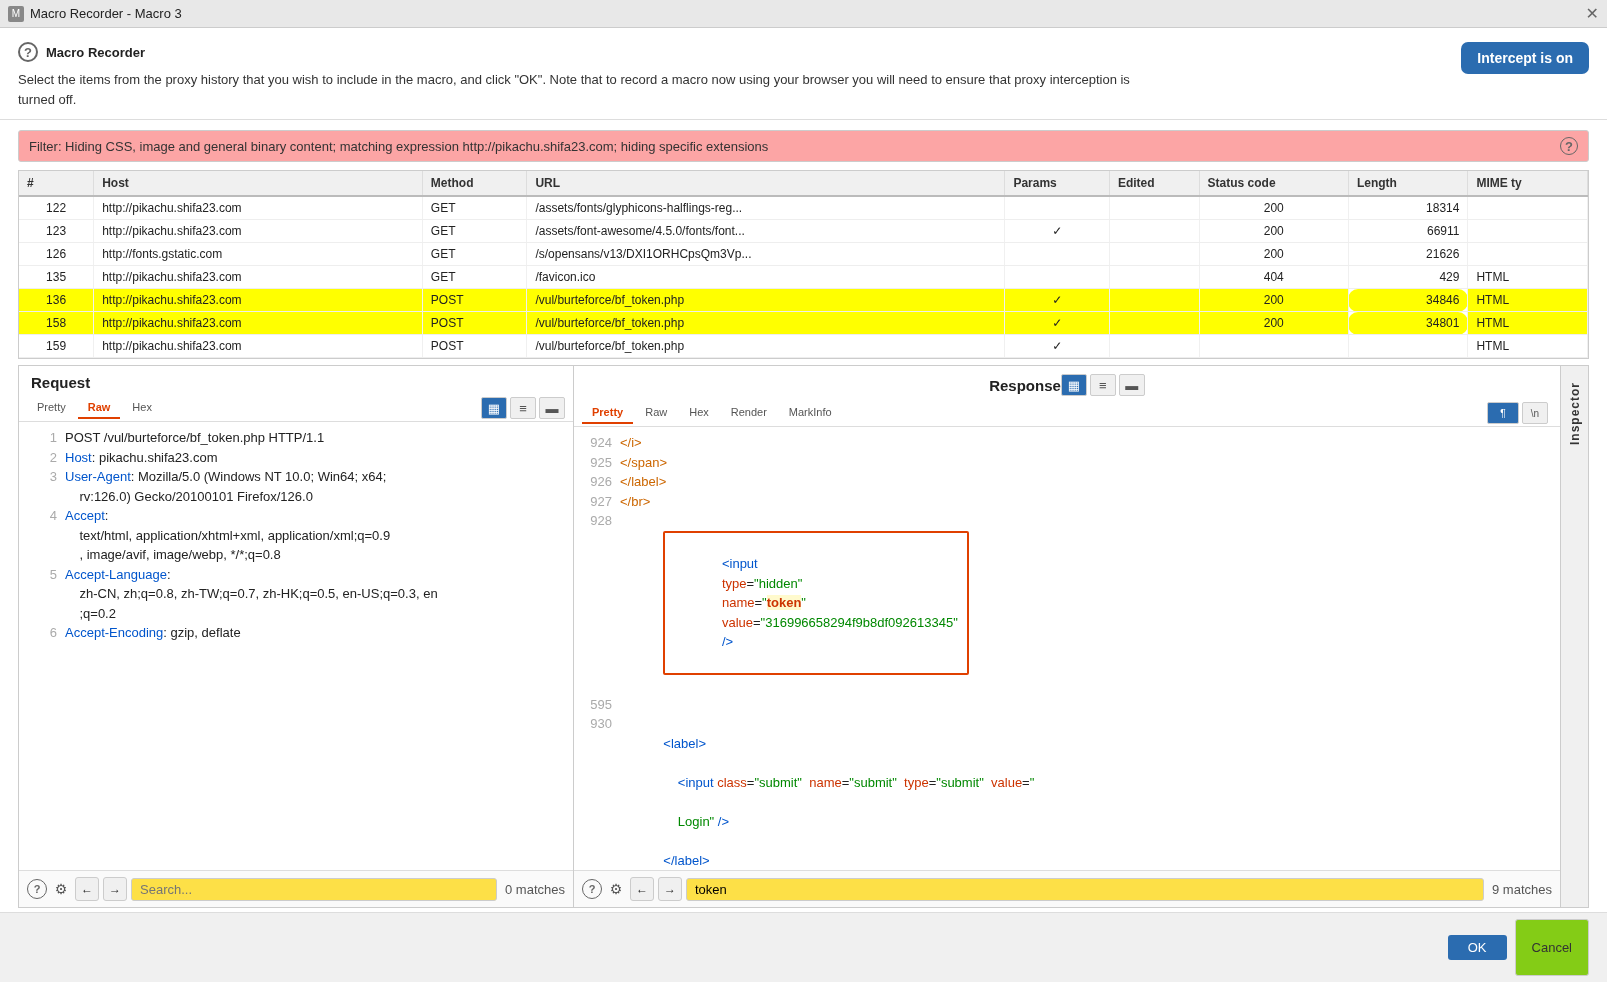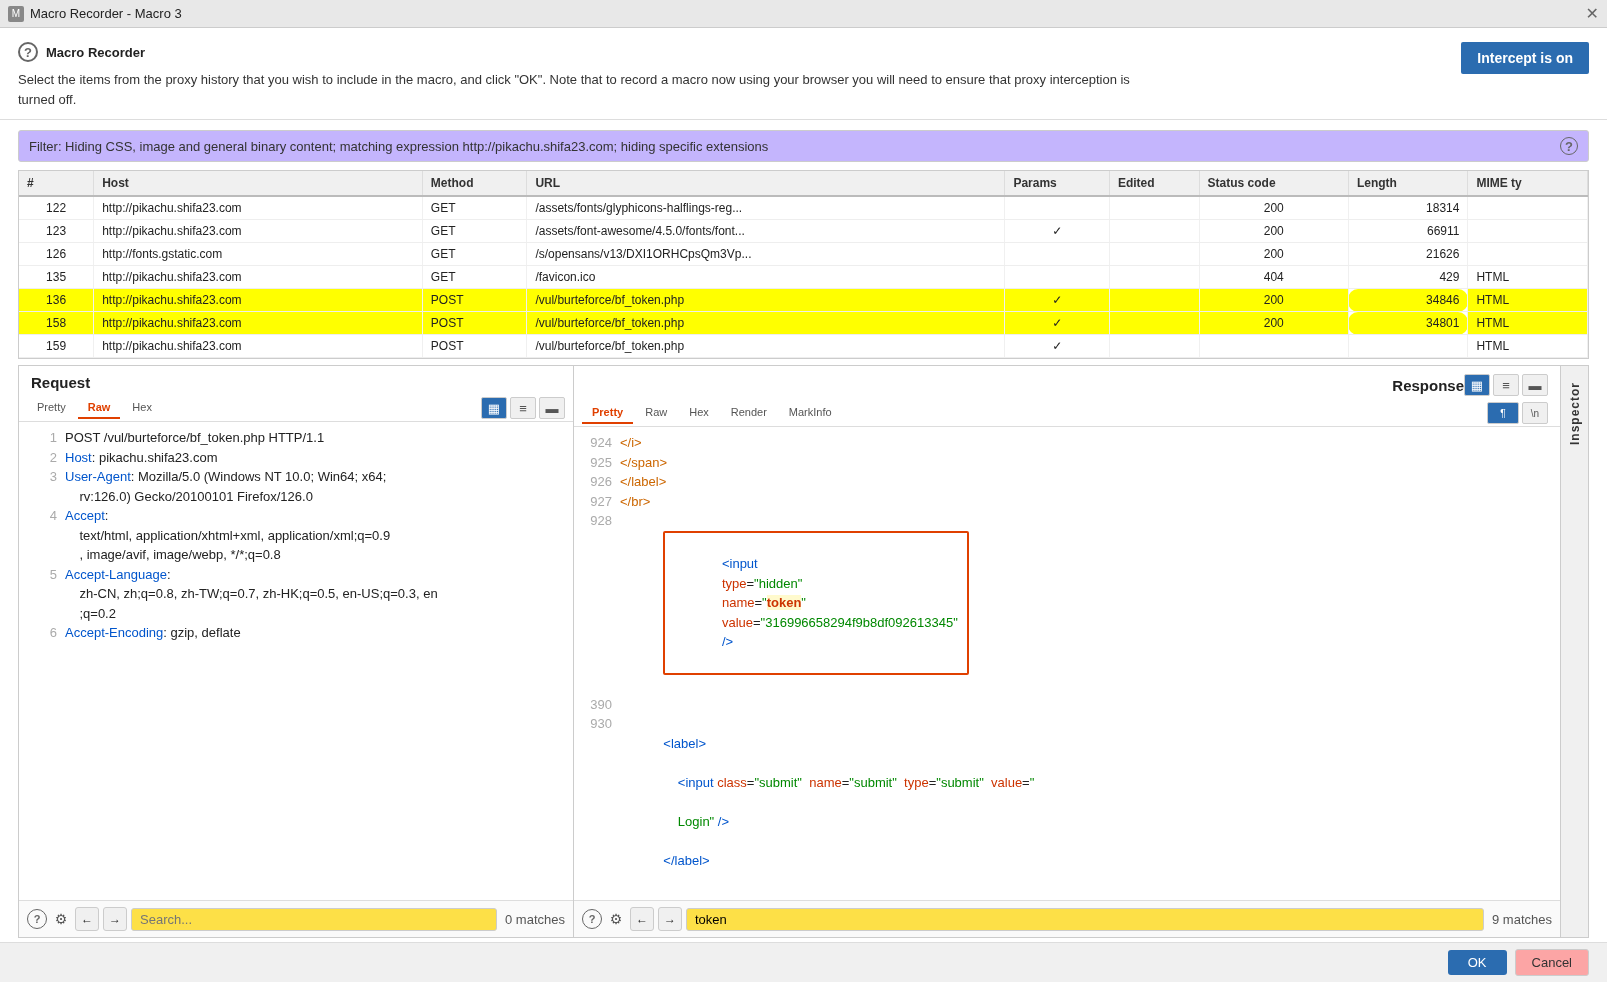--- a/index.html
+++ b/index.html
@@ -18,23 +18,23 @@
     .title-bar-icon { width: 16px; height: 16px; background: #888; border-radius: 2px; display: flex; align-items: center; justify-content: center; color: white; font-size: 10px; }
     .close-btn { cursor: pointer; font-size: 16px; color: #666; line-height: 1; }
 
     .main-content { background: #fff; height: calc(982px - 28px); display: flex; flex-direction: column; }
 
     .header-section { padding: 14px 18px 10px 18px; border-bottom: 1px solid #ddd; }
     .header-row { display: flex; align-items: flex-start; justify-content: space-between; }
     .header-title { font-size: 18px; font-weight: bold; color: #222; margin-bottom: 8px; display: flex; align-items: center; gap: 8px; }
     .help-icon-circle { width: 20px; height: 20px; border: 2px solid #666; border-radius: 50%; display: flex; align-items: center; justify-content: center; font-weight: bold; font-size: 12px; color: #666; flex-shrink: 0; }
     .header-desc { font-size: 13px; color: #333; line-height: 1.5; max-width: 1150px; }
-    .intercept-btn { background: #2b6cb0; color: white; border: none; padding: 8px 16px; font-size: 14px; font-weight: 600; cursor: pointer; border-radius: 2px; white-space: nowrap; flex-shrink: 0; }
-
-    .filter-bar { margin: 10px 18px 0 18px; border: 1px solid #ccc; border-radius: 3px; display: flex; align-items: center; justify-content: space-between; padding: 6px 10px; background: #c4b5fd; }
+    .intercept-btn { background: #2b6cb0; color: white; border: none; padding: 8px 16px; font-size: 14px; font-weight: 600; cursor: pointer; border-radius: 7px; white-space: nowrap; flex-shrink: 0; }
+
+    .filter-bar { margin: 10px 18px 0 18px; border: 1px solid #ccc; border-radius: 3px; display: flex; align-items: center; justify-content: space-between; padding: 6px 10px; background: #fca5a5; }
     .filter-text { font-size: 13px; color: #333; }
     .filter-help { width: 18px; height: 18px; border: 1.5px solid #666; border-radius: 50%; display: flex; align-items: center; justify-content: center; font-weight: bold; font-size: 11px; color: #666; cursor: pointer; }
 
     .table-section { margin: 8px 18px 0 18px; border: 1px solid #ccc; flex-shrink: 0; }
     .proxy-table { width: 100%; border-collapse: collapse; }
     .proxy-table th { background: #f0f0f0; border-bottom: 2px solid #bbb; border-right: 1px solid #ddd; padding: 5px 8px; text-align: left; font-weight: 600; font-size: 12px; color: #333; }
     .proxy-table td { border-bottom: 1px solid #eee; border-right: 1px solid #f0f0f0; padding: 4px 8px; font-size: 12px; }
     .proxy-table tr.selected { background: #ffff00; }
     .th-num { width: 50px; text-align: center; }
     .th-host { width: 220px; }
@@ -78,21 +78,21 @@
     .search-gear { width: 20px; height: 20px; display: flex; align-items: center; justify-content: center; color: #555; cursor: pointer; font-size: 14px; }
     .search-nav-btn { width: 24px; height: 24px; border: 1px solid #ccc; border-radius: 3px; background: #f0f0f0; display: flex; align-items: center; justify-content: center; cursor: pointer; font-size: 12px; }
     .search-input { flex: 1; border: 1px solid #ccc; border-radius: 3px; padding: 3px 8px; font-size: 13px; background: #fde047; }
     .matches-count { font-size: 13px; color: #555; white-space: nowrap; margin-left: 4px; }
 
     .inspector-sidebar { width: 28px; background: #f0f0f0; border-left: 1px solid #ccc; display: flex; flex-direction: column; align-items: center; padding-top: 8px; flex-shrink: 0; }
     .inspector-label { writing-mode: vertical-rl; transform: rotate(180deg); font-size: 12px; color: #333; font-weight: 600; letter-spacing: 1px; cursor: pointer; padding: 8px 2px; }
 
     .bottom-bar { display: flex; align-items: center; justify-content: flex-end; padding: 6px 18px; border-top: 1px solid #ddd; background: #f0f0f0; gap: 8px; margin-top: 4px; }
     .ok-btn { background: #2b6cb0; color: white; border: none; padding: 5px 20px; cursor: pointer; border-radius: 3px; font-size: 13px; margin-left: 12px; }
-    .cancel-btn { background: #fca5a5; color: #333; border: 1px solid #ccc; padding: 5px 16px; cursor: pointer; border-radius: 3px; font-size: 13px; }
+    .cancel-btn { background: #84cc16; color: #333; border: 1px solid #ccc; padding: 20px 16px; cursor: pointer; border-radius: 3px; font-size: 13px; }
 
     .checkmark { color: #222; }
   </style>
 </head>
 <body>
 
 <div class="title-bar">
   <div class="title-bar-left">
     <div class="title-bar-icon">M</div>
     <span>Macro Recorder - Macro 3</span>
@@ -266,21 +266,21 @@
         <div class="search-help">?</div>
         <div class="search-gear">⚙</div>
         <div class="search-nav-btn">←</div>
         <div class="search-nav-btn">→</div>
         <input class="search-input" type="text" placeholder="Search..." style="">
         <span class="matches-count">0 matches</span>
       </div>
     </div>
 
     <div class="response-panel">
-      <div style="display:flex; align-items:center; justify-content:flex-end; padding: 8px 12px 4px 12px;">
+      <div style="display:flex; align-items:center; justify-content:center; padding: 8px 12px 4px 12px;">
         <div class="panel-header" style="padding:0;">Response</div>
         <div class="view-btns">
           <div class="view-btn">▦</div>
           <div class="view-btn secondary">≡</div>
           <div class="view-btn secondary">▬</div>
         </div>
       </div>
       <div class="tabs-bar">
         <div class="tab active">Pretty</div>
         <div class="tab">Raw</div>
@@ -316,21 +316,21 @@
             <span style="border: 2px solid #e04000; display:inline-block; padding: 2px 6px; border-radius:2px;">
               <span class="tag-blue">&lt;input</span> 
               <span class="attr-name">type</span>=<span class="attr-val">"hidden"</span> 
               <span class="attr-name">name</span>=<span class="attr-val">"<span style="background:#fffacd; color:#cc3300; font-weight:bold;">token</span>"</span> 
               <span class="attr-name">value</span>=<span class="attr-val">"316996658294f9b8df092613345"</span> 
               <span class="tag-blue">/&gt;</span>
             </span>
           </span>
         </div>
         <div class="code-line">
-            <span class="line-num">390</span>
+            <span class="line-num">595</span>
             <span class="line-content"></span>
           </div>
         <div class="code-line">
             <span class="line-num">930</span>
           <span class="line-content">
             <span class="tag-blue">&lt;label&gt;</span><br>
             &nbsp;&nbsp;&nbsp;&nbsp;<span class="tag-blue">&lt;input</span> <span class="attr-name">class</span>=<span class="attr-val">"submit"</span>  <span class="attr-name">name</span>=<span class="attr-val">"submit"</span>  <span class="attr-name">type</span>=<span class="attr-val">"submit"</span>  <span class="attr-name">value</span>=<span class="attr-val">"</span><br>
             &nbsp;&nbsp;&nbsp;&nbsp;<span class="attr-val">Login"</span> <span class="tag-blue">/&gt;</span><br>
             <span class="tag-blue">&lt;/label&gt;</span>
           </span>

